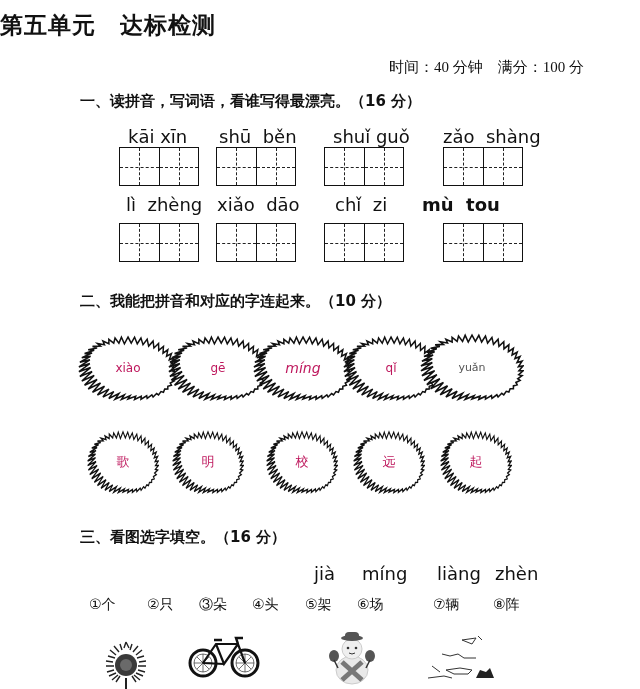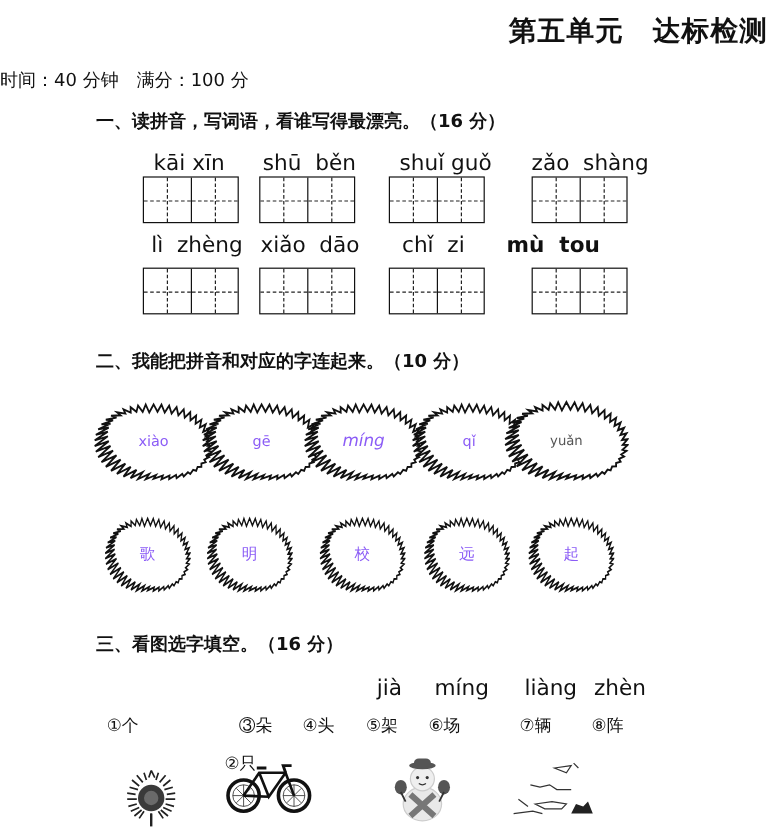--- a/index.html
+++ b/index.html
@@ -1,30 +1,30 @@
 <!DOCTYPE html>
 <html><head>
 <meta charset="utf-8">
 <style>
   html, body { margin:0; padding:0; background:#ffffff; }
   body { width:640px; height:689px; position:relative; overflow:hidden;
          font-family:"DejaVu Sans", "Liberation Sans", sans-serif; color:#111; }
   .abs { position:absolute; }
-  .title { left:0; width:640px; top:10px; text-align:right; font-size:23px; font-weight:bold; letter-spacing:1px; white-space:pre; }
-  .subtitle { left:0; width:584px; top:58px; text-align:left; font-size:15px; white-space:pre; }
+  .title { left:0; width:640px; top:10px; text-align:left; font-size:23px; font-weight:bold; letter-spacing:1px; white-space:pre; }
+  .subtitle { left:0; width:584px; top:58px; text-align:right; font-size:15px; white-space:pre;font-family:Liberation Serif, serif; }
   .section-heading { font-size:15px; font-weight:bold; white-space:pre; }
   .pinyin { font-size:18px; white-space:pre; }
   .grid-box { width:80px; height:39px; border:1.5px solid #111; box-sizing:border-box; display:flex; }
   .grid-cell { width:40px; height:100%; position:relative; box-sizing:border-box; }
   .grid-cell + .grid-cell { border-left:1.5px solid #111; }
   .grid-cell::before { content:""; position:absolute; left:50%; top:0; bottom:0; border-left:1.5px dashed #222; }
   .grid-cell::after { content:""; position:absolute; top:50%; left:0; right:0; border-top:1.5px dashed #222; }
   .burst { position:absolute; }
   .burst svg { position:absolute; left:0; top:0; }
-  .burst-label { position:absolute; left:0; right:0; top:50%; transform:translateY(-50%); text-align:center; font-size:12px; color:#8b5cf6; }
+  .burst-label { position:absolute; left:0; right:0; top:50%; transform:translateY(-50%); text-align:center; font-size:12px; color:#be185d; }
   .burst-char { font-family:"DejaVu Serif", "Liberation Serif", serif; font-size:13px; }
   .option { font-size:14px; white-space:pre; }
   .pic { position:absolute; }
 </style>
 </head>
 <body>
 
 <div class="abs title">第五单元　达标检测</div>
 <div class="abs subtitle">时间：40 分钟　满分：100 分</div>
 
@@ -146,21 +146,21 @@
 </div>
 
 <div class="abs section-heading" style="left:80px; top:528px;text-align:right;">三、看图选字填空。（16 分）</div>
 
 <div class="abs pinyin" style="left:314px; top:563px;">jià</div>
 <div class="abs pinyin" style="left:362px; top:563px;">míng</div>
 <div class="abs pinyin" style="left:437px; top:563px;">liàng</div>
 <div class="abs pinyin" style="left:495px; top:563px;">zhèn</div>
 
 <div class="abs option" style="left:89px; top:596px;">①个</div>
-<div class="abs option" style="left:147px; top:628px;margin-left:40px;">②只</div>
+<div class="abs option" style="left:147px; top:596px;">②只</div>
 <div class="abs option" style="left:199px; top:596px;font-family:Liberation Serif, serif;">③朵</div>
 <div class="abs option" style="left:252px; top:596px;">④头</div>
 <div class="abs option" style="left:305px; top:596px;">⑤架</div>
 <div class="abs option" style="left:357px; top:596px;">⑥场</div>
 <div class="abs option" style="left:433px; top:596px;">⑦辆</div>
 <div class="abs option" style="left:493px; top:596px;">⑧阵</div>
 
 <div class="pic" style="left:100px; top:636px; width:52px; height:53px;">
   <svg width="52" height="53" viewBox="0 0 52 53">
     <g stroke="#222" stroke-width="1.4" fill="none">

